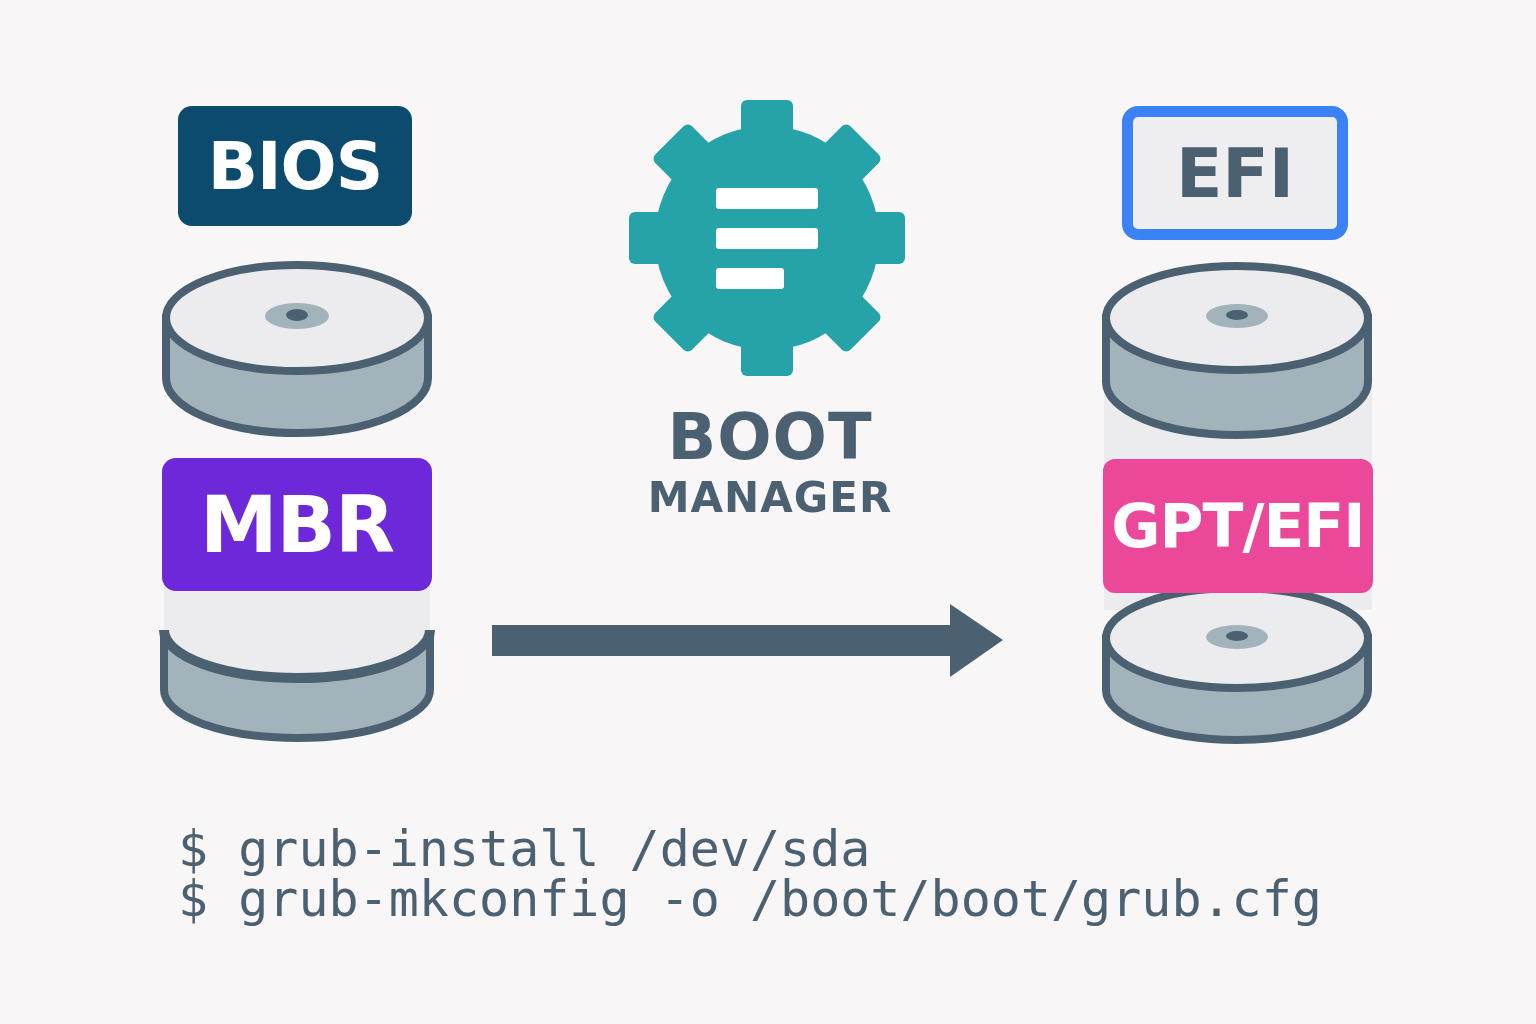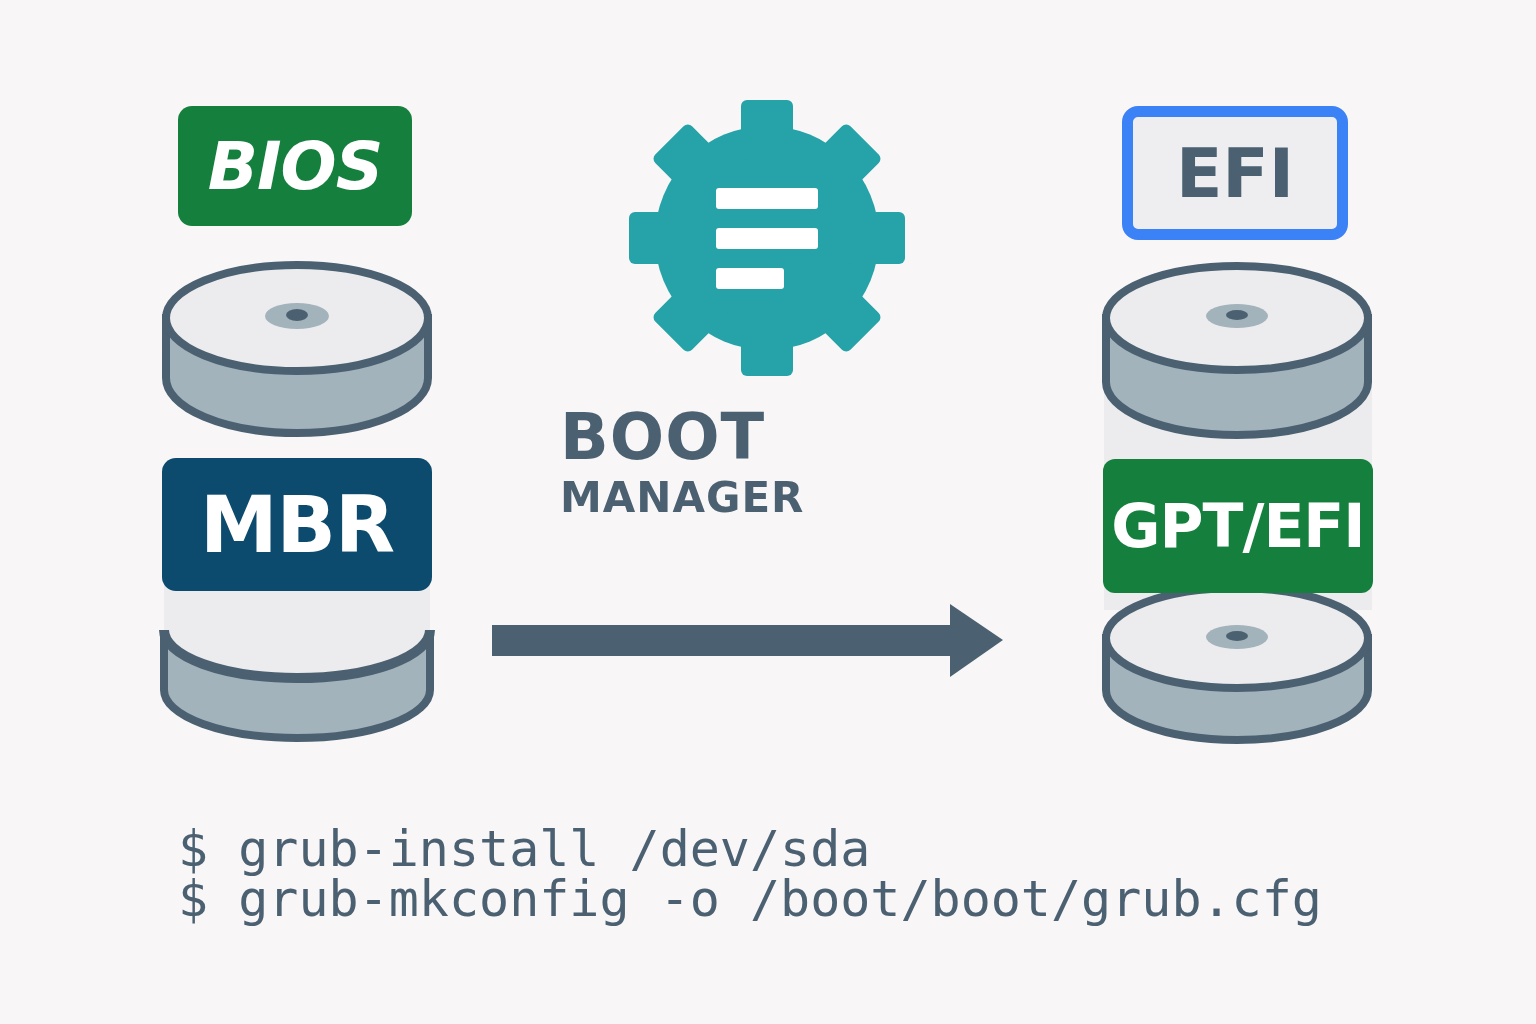--- a/index.html
+++ b/index.html
@@ -16,21 +16,21 @@
   }
   #bios { left: 178px; top: 106px; width: 234px; height: 120px; border-radius: 14px; font-size: 66px; letter-spacing: -1px; }
   #mbr  { left: 162px; top: 458px; width: 270px; height: 133px; border-radius: 14px; font-size: 78px; letter-spacing: -1px; }
   #efi  {
     left: 1122px; top: 106px; width: 226px; height: 134px; border-radius: 16px;
     border: 11px solid #3b82f6; background: #eeeef0; color: #4b6172;
     font-size: 68px;
   }
   #gpt  { left: 1103px; top: 459px; width: 270px; height: 134px; border-radius: 12px; font-size: 60px; letter-spacing: -1px; }
   .title-line {
-    position: absolute; left: 560px; width: 420px; text-align: left;
+    position: absolute; left: 560px; width: 420px; text-align: center;
     font-weight: bold; color: #4b6172; font-family: "DejaVu Sans", sans-serif;
     letter-spacing: 1px;
   }
   #t1 { top: 400px; font-size: 64px; }
   #t2 { top: 473px; font-size: 42px; }
   .cmd {
     position: absolute; left: 178px; font-family: "DejaVu Sans Mono", monospace;
     font-size: 50px; color: #4b6172; white-space: pre;
   }
   #cmd1 { top: 800px; margin-top: 20px; }
@@ -88,22 +88,22 @@
       <rect x="-51" y="30" width="68" height="21" rx="3"></rect>
     </g>
   </g>
 
   <g>
     <rect x="492" y="625" width="462" height="31" fill="#4b6172"></rect>
     <polygon points="950,604 1003,640 950,677" fill="#4b6172"></polygon>
   </g>
 </svg>
 
-<div id="bios" class="badge" style="background:#15803d;font-style:italic;">BIOS</div>
-<div id="mbr" class="badge" style="background:#0c4a6e;">MBR</div>
+<div id="bios" class="badge" style="background:#0c4a6e;">BIOS</div>
+<div id="mbr" class="badge" style="background:#6d28d9;">MBR</div>
 <div id="efi" class="badge">EFI</div>
-<div id="gpt" class="badge" style="background:#15803d;">GPT/EFI</div>
+<div id="gpt" class="badge" style="background:#ec4899;">GPT/EFI</div>
 
 <div id="t1" class="title-line">BOOT</div>
 <div id="t2" class="title-line">MANAGER</div>
 
 <div id="cmd1" class="cmd">$ grub-install /dev/sda</div>
 <div id="cmd2" class="cmd">$ grub-mkconfig -o /boot/boot/grub.cfg</div>
 
 </body></html>

